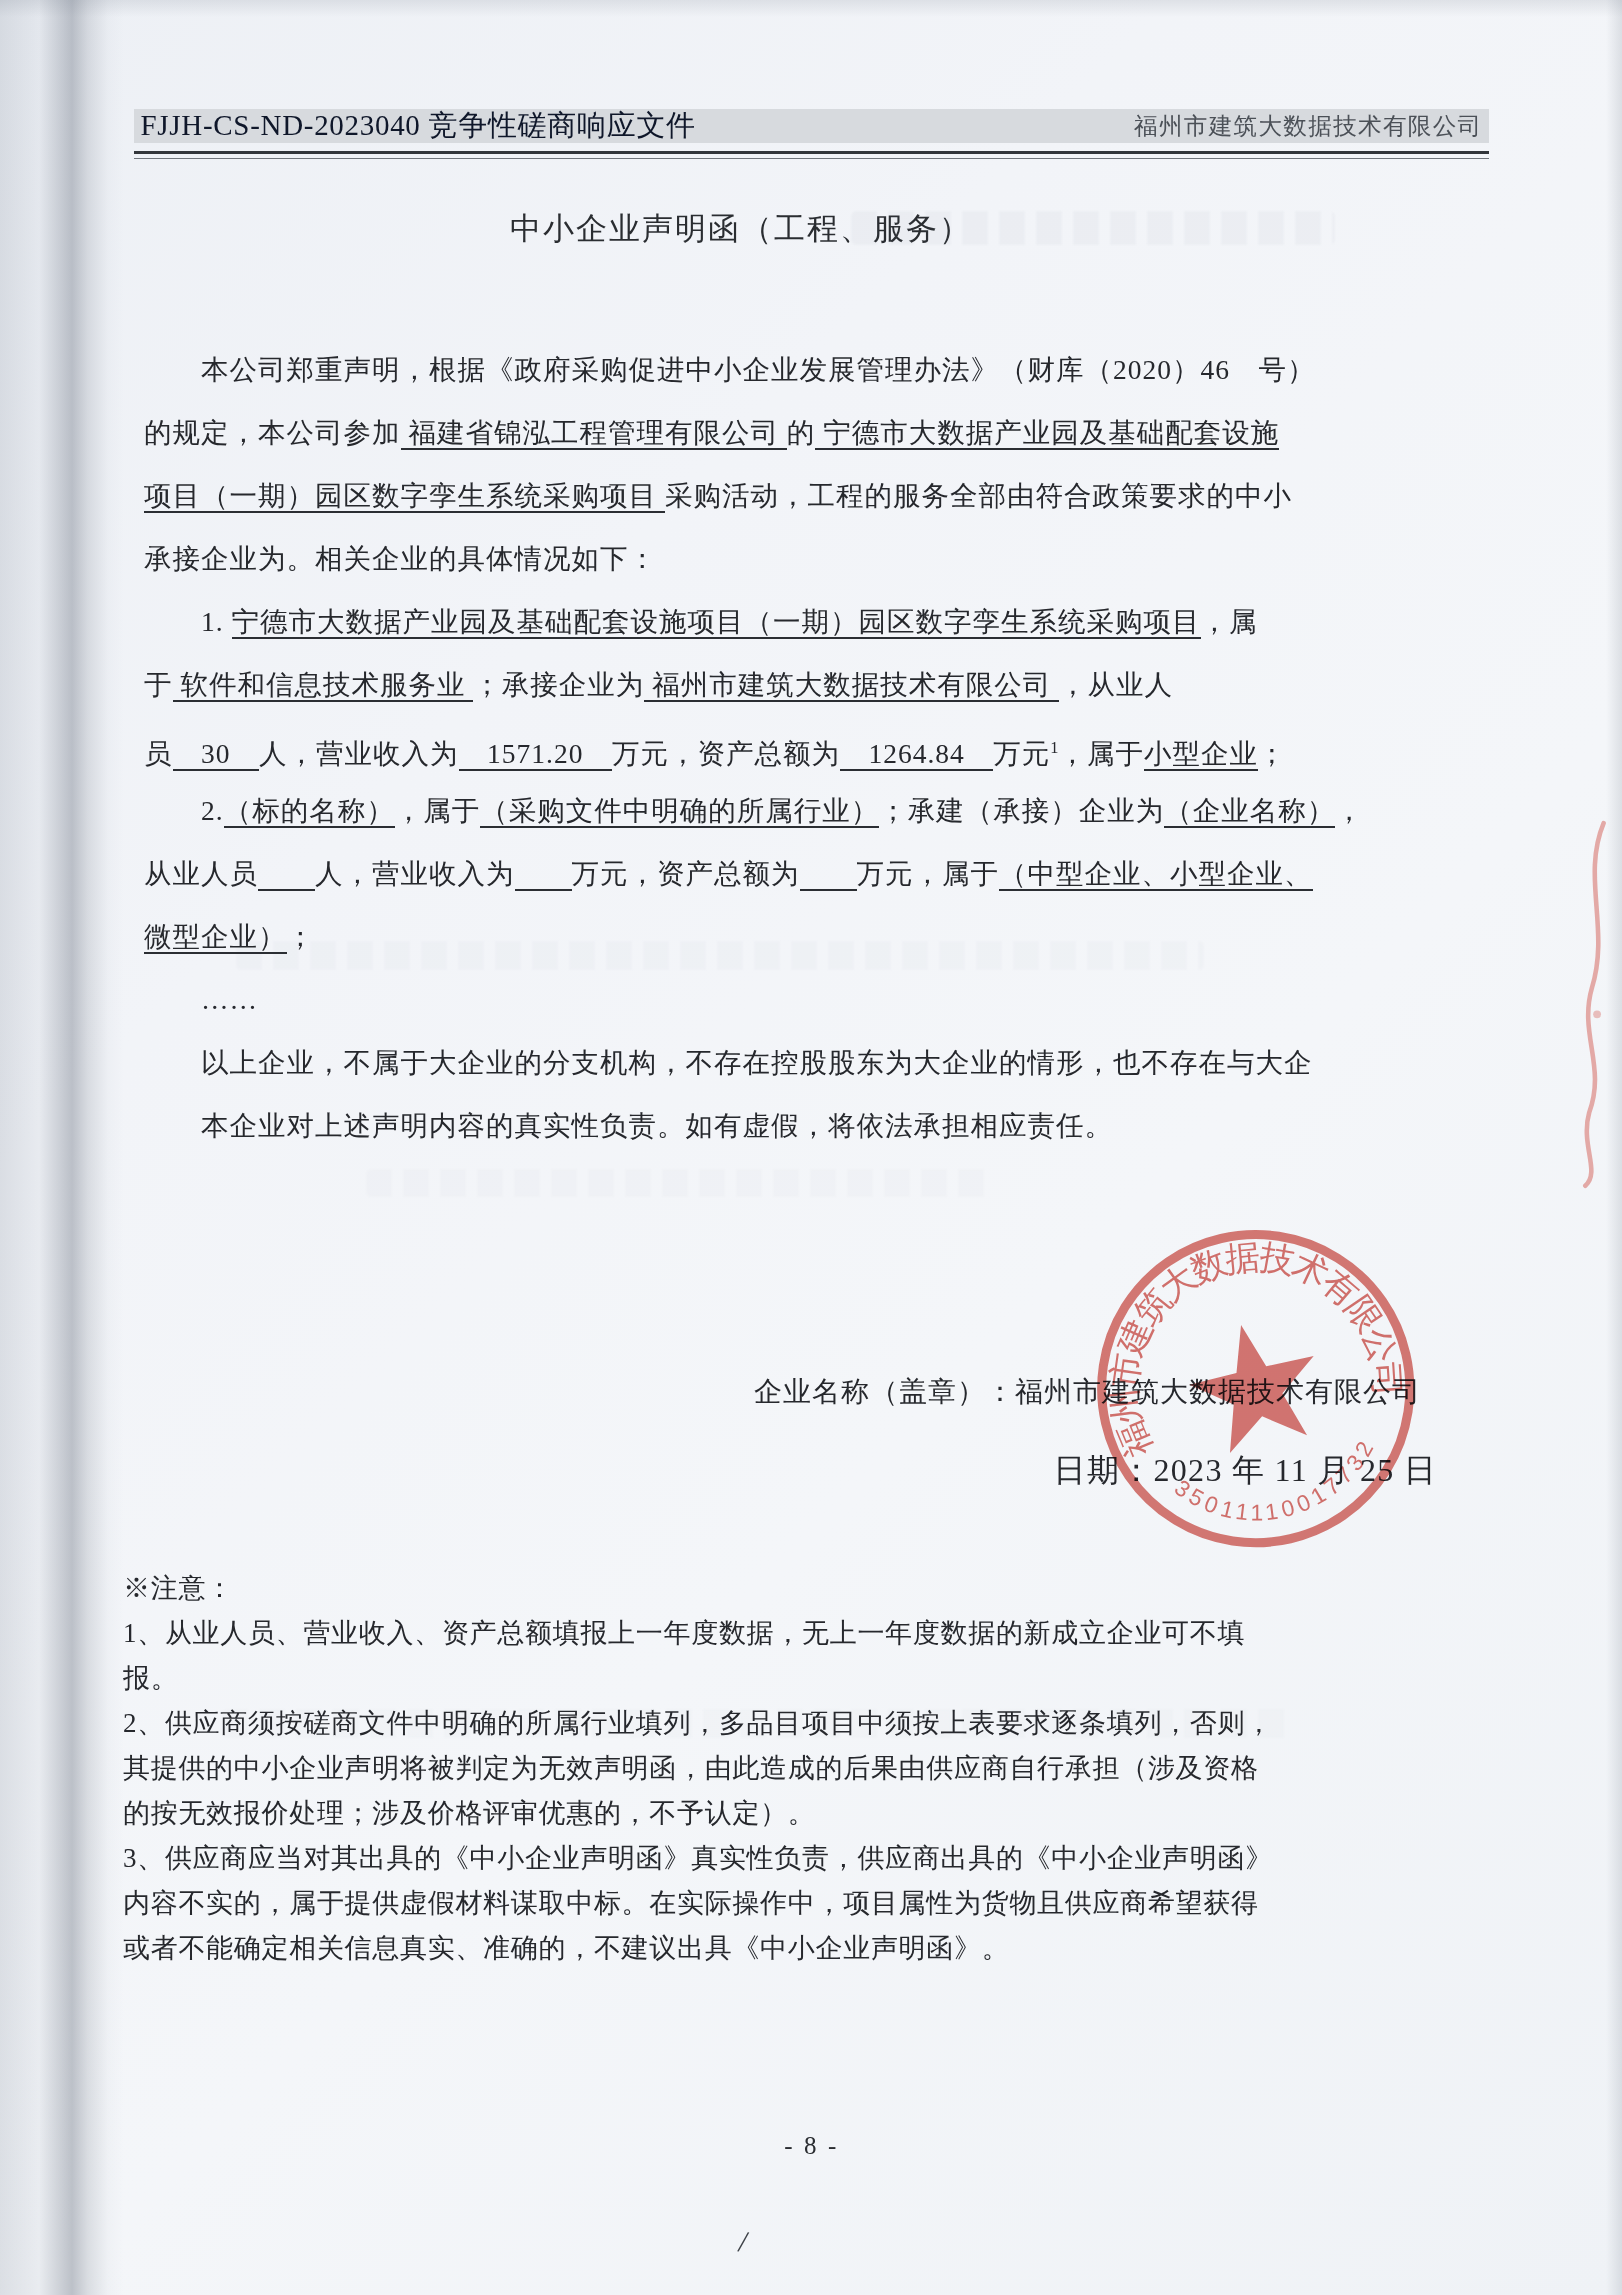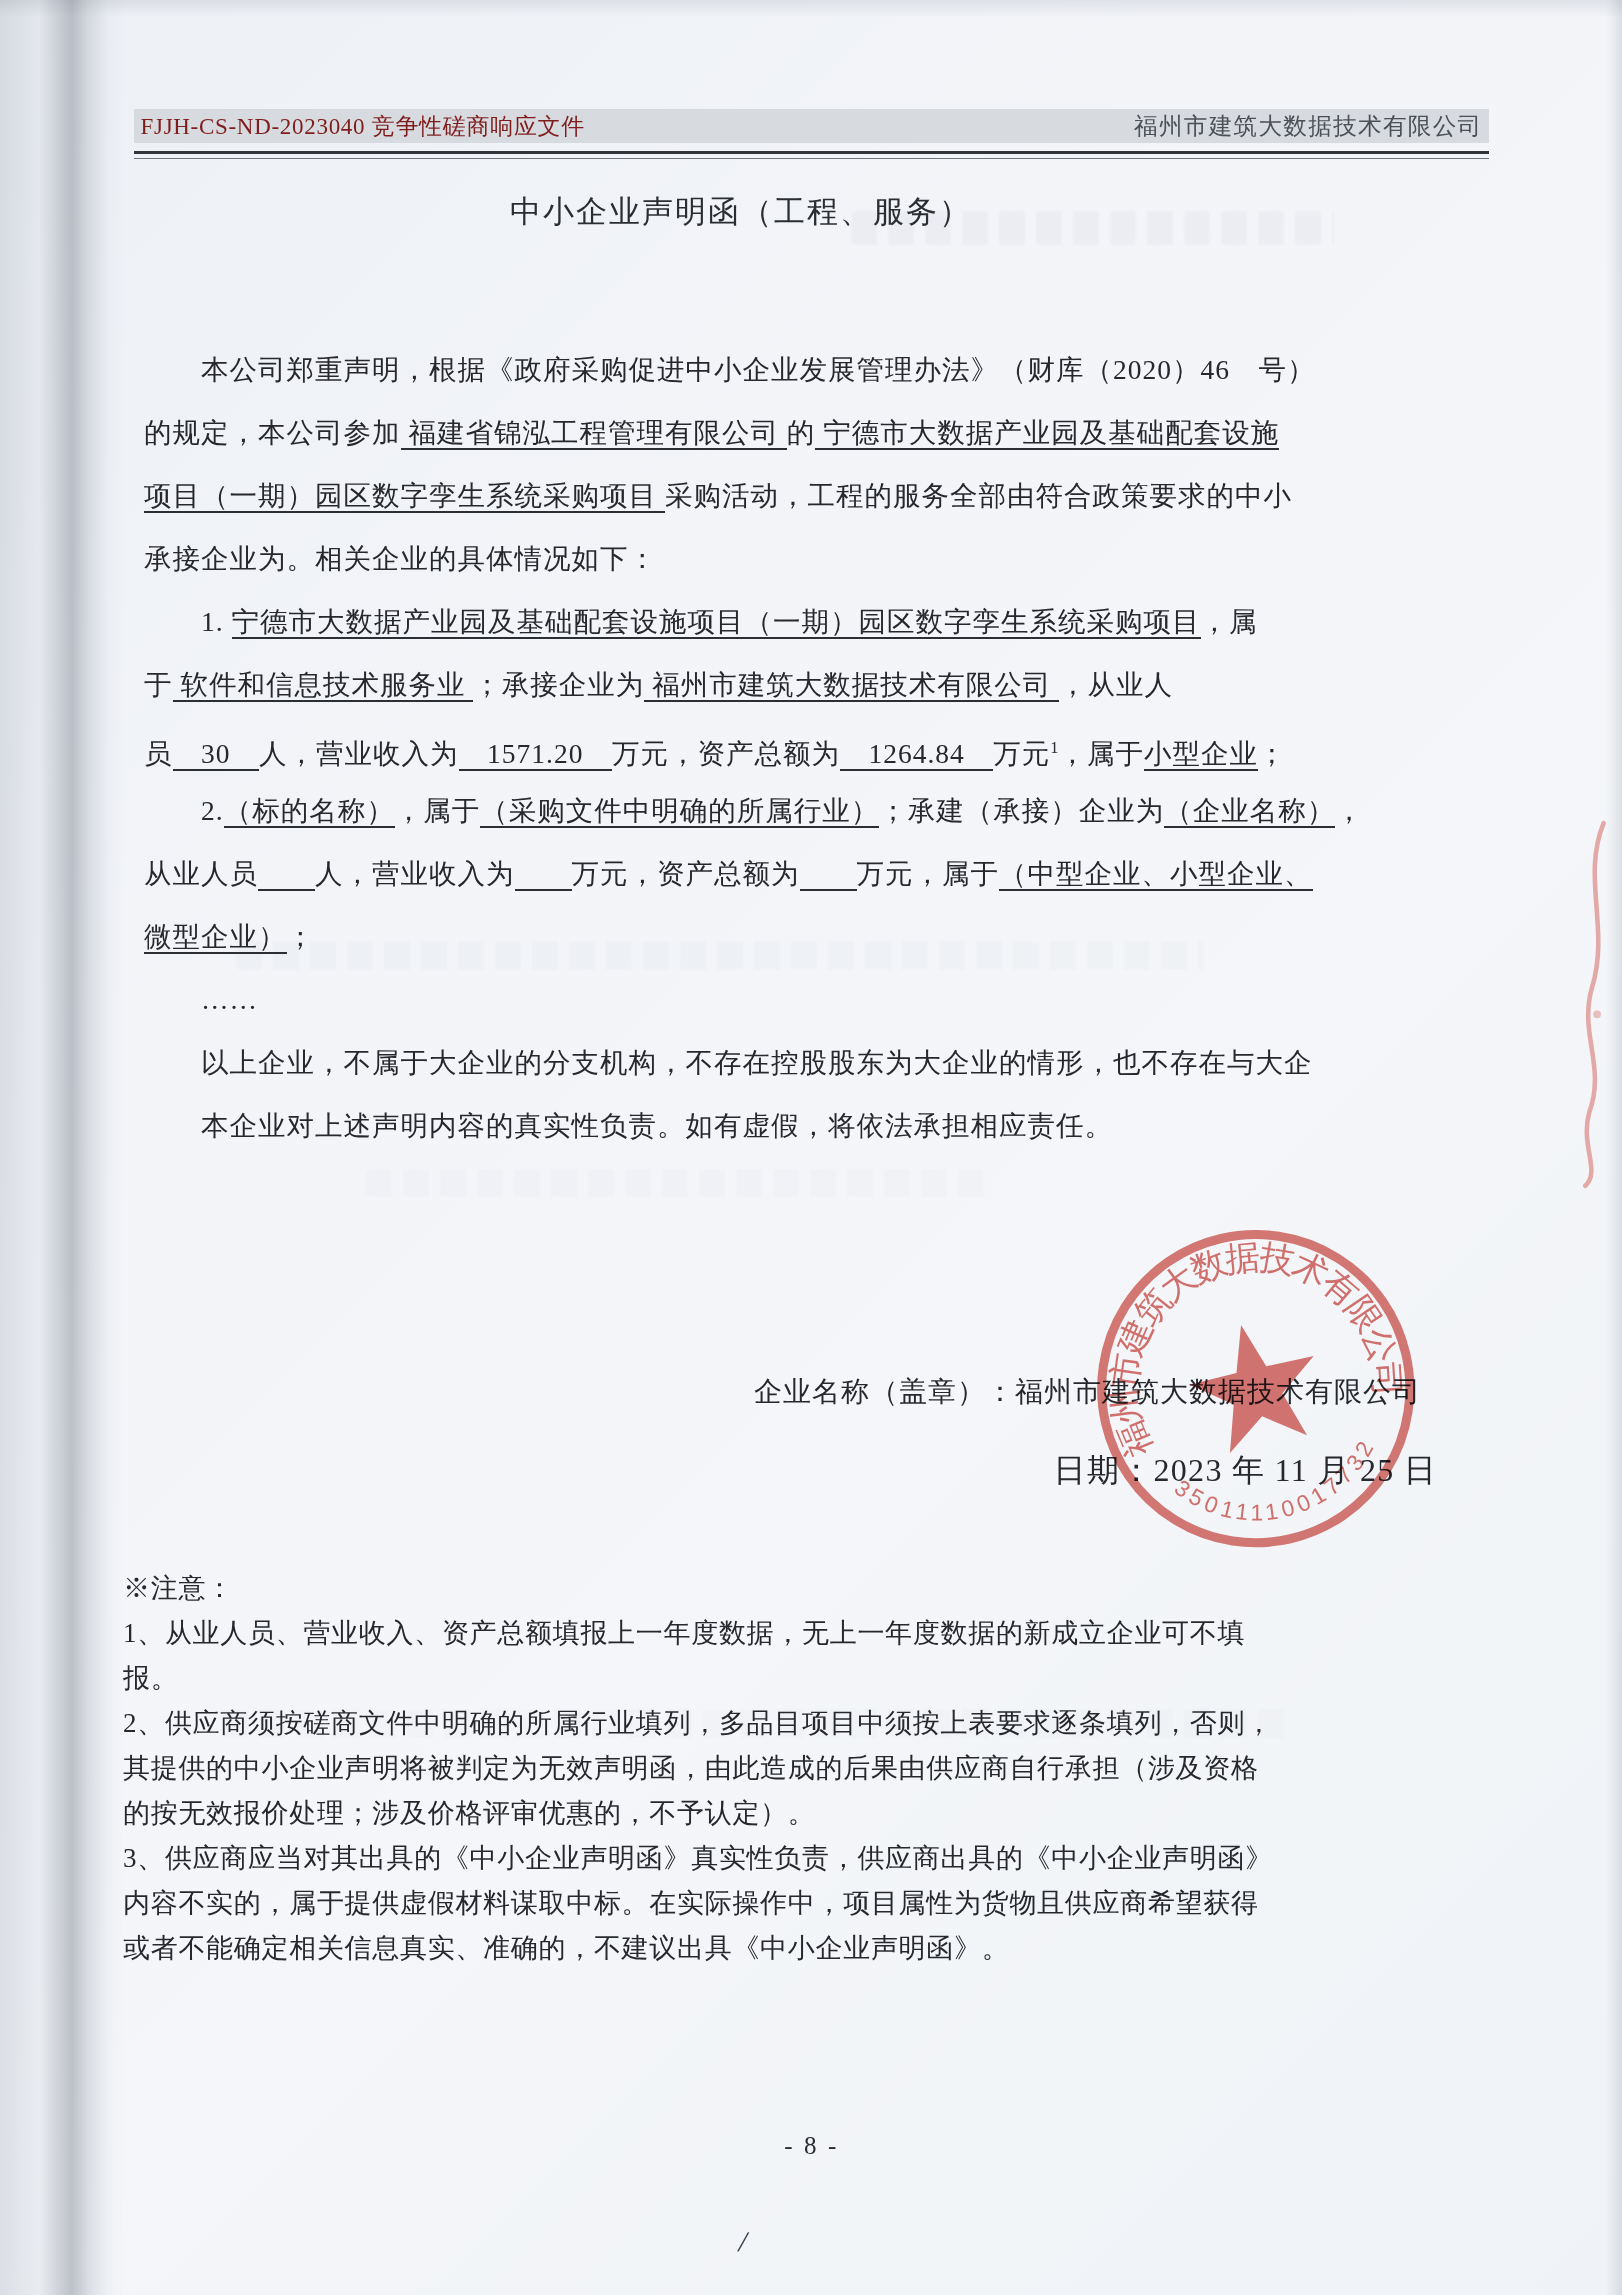--- a/index.html
+++ b/index.html
@@ -25,28 +25,28 @@
     position:absolute;left:0;top:0;right:0;height:17px;pointer-events:none;
     background:linear-gradient(180deg,rgba(100,110,125,.14),rgba(0,0,0,0));
   }
 
   
   .header-bar{
     position:absolute;left:134px;right:134px;top:109px;height:34px;
     background:#d7dade;display:flex;justify-content:space-between;align-items:center;
     padding:0 6.5px;box-sizing:border-box;
   }
-  .header-left{font-size:23px;color:#7f1d1d;letter-spacing:0.7px;white-space:pre;}
+  .header-left{font-size:29px;color:#0f172a;letter-spacing:0.7px;white-space:pre;}
   .header-right{font-size:23.6px;color:#4b5057;letter-spacing:1.3px;white-space:pre;}
   .header-rule{position:absolute;left:134px;right:134px;top:151px;height:3.3px;background:#32363b;}
   .header-rule2{position:absolute;left:134px;right:134px;top:158px;height:1.3px;background:#70757c;}
 
   
   .doc-title{
-    position:absolute;left:134px;right:275px;top:191px;
+    position:absolute;left:134px;right:275px;top:208px;
     text-align:center;font-size:31px;letter-spacing:2px;color:#2a2d31;white-space:pre;
   }
 
   
   .body-block{position:absolute;left:144px;top:338px;right:124px;font-size:27.5px;letter-spacing:1px;}
   .line{line-height:63px;height:63px;white-space:pre;}
   .u{border-bottom:2.6px solid #2b2e33;}
   .sup{font-size:16.4px;vertical-align:super;letter-spacing:0;}
 
   

